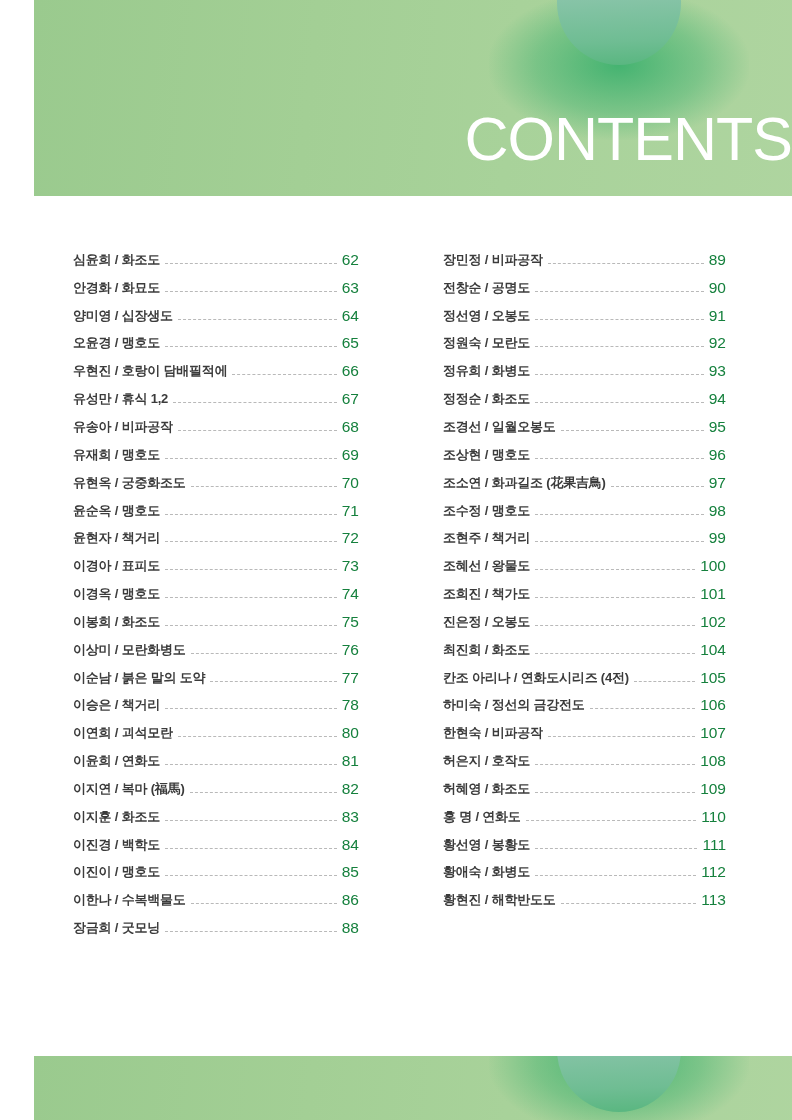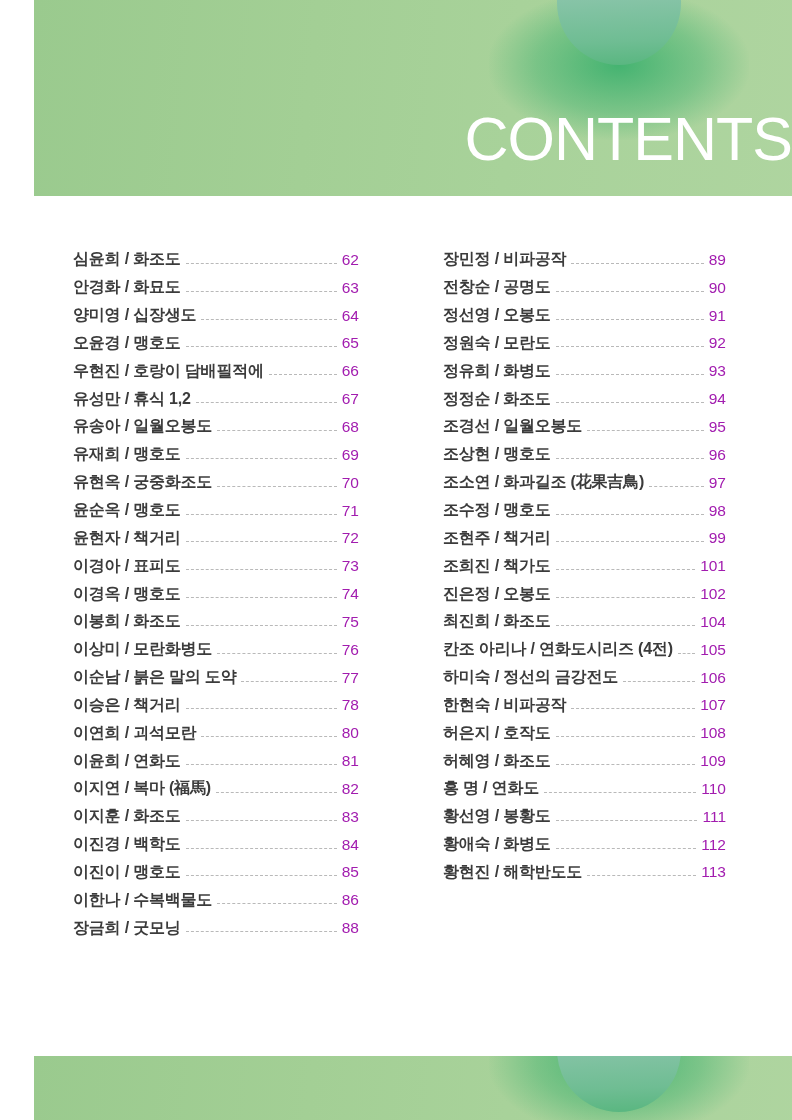--- a/index.html
+++ b/index.html
@@ -44,34 +44,34 @@
   
   .toc-col{position:absolute;top:246px;}
   .toc-col.left{left:73px;width:286px;}
   .toc-col.right{left:443px;width:283px;}
   .row{
     display:flex;align-items:center;
     height:27.85px;
     color:#3b3b3b;
   }
   .label{
-    font-size:16px;font-weight:700;
+    font-size:13px;font-weight:700;
     white-space:nowrap;
     letter-spacing:-0.2px;
   }
   .leader{
     flex:1 1 auto;
     height:0;
     border-bottom:1px dashed #b9b9b9;
     margin:7px 5px 0 5px;
     min-width:8px;
   }
   .pagenum{
     font-size:15.5px;font-weight:400;
-    color:#a21caf;
+    color:#15803d;
     white-space:nowrap;
   }
 </style>
 </head>
 <body>
 
 <div class="page">
 
   <div class="band top">
     <div class="circle-glow"></div>
@@ -104,21 +104,21 @@
         <span class="label">우현진 / 호랑이 담배필적에</span>
         <span class="leader"></span>
         <span class="pagenum">66</span>
       </div>
       <div class="row">
         <span class="label">유성만 / 휴식 1,2</span>
         <span class="leader"></span>
         <span class="pagenum">67</span>
       </div>
       <div class="row">
-        <span class="label">유송아 / 일월오봉도</span>
+        <span class="label">유송아 / 비파공작</span>
         <span class="leader"></span>
         <span class="pagenum">68</span>
       </div>
       <div class="row">
         <span class="label">유재희 / 맹호도</span>
         <span class="leader"></span>
         <span class="pagenum">69</span>
       </div>
       <div class="row">
         <span class="label">유현옥 / 궁중화조도</span>
@@ -254,20 +254,25 @@
       </div>
       <div class="row">
         <span class="label">조수정 / 맹호도</span>
         <span class="leader"></span>
         <span class="pagenum">98</span>
       </div>
       <div class="row">
         <span class="label">조현주 / 책거리</span>
         <span class="leader"></span>
         <span class="pagenum">99</span>
+      </div>
+      <div class="row">
+        <span class="label">조혜선 / 왕물도</span>
+        <span class="leader"></span>
+        <span class="pagenum">100</span>
       </div>
       <div class="row">
         <span class="label">조희진 / 책가도</span>
         <span class="leader"></span>
         <span class="pagenum">101</span>
       </div>
       <div class="row">
         <span class="label">진은정 / 오봉도</span>
         <span class="leader"></span>
         <span class="pagenum">102</span>

